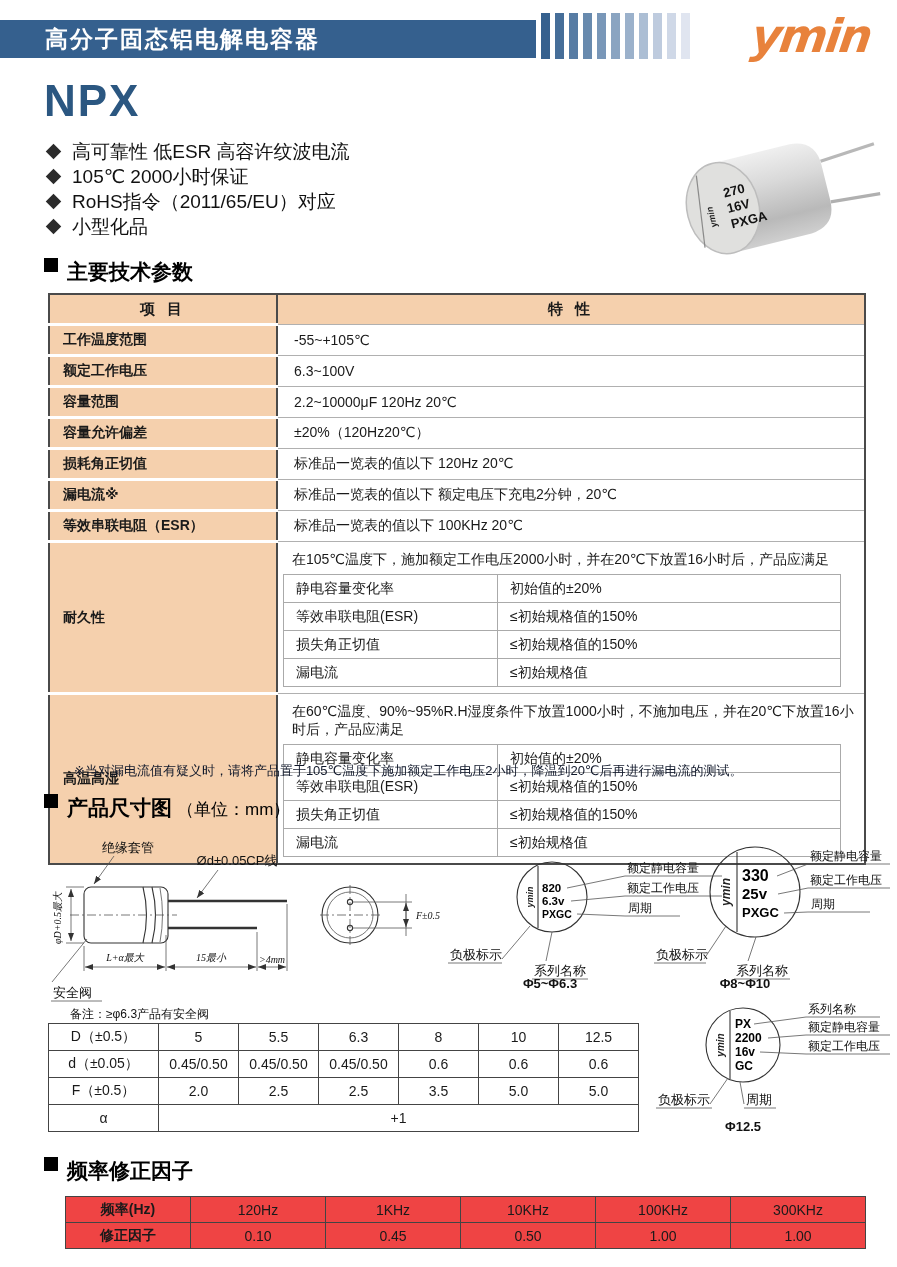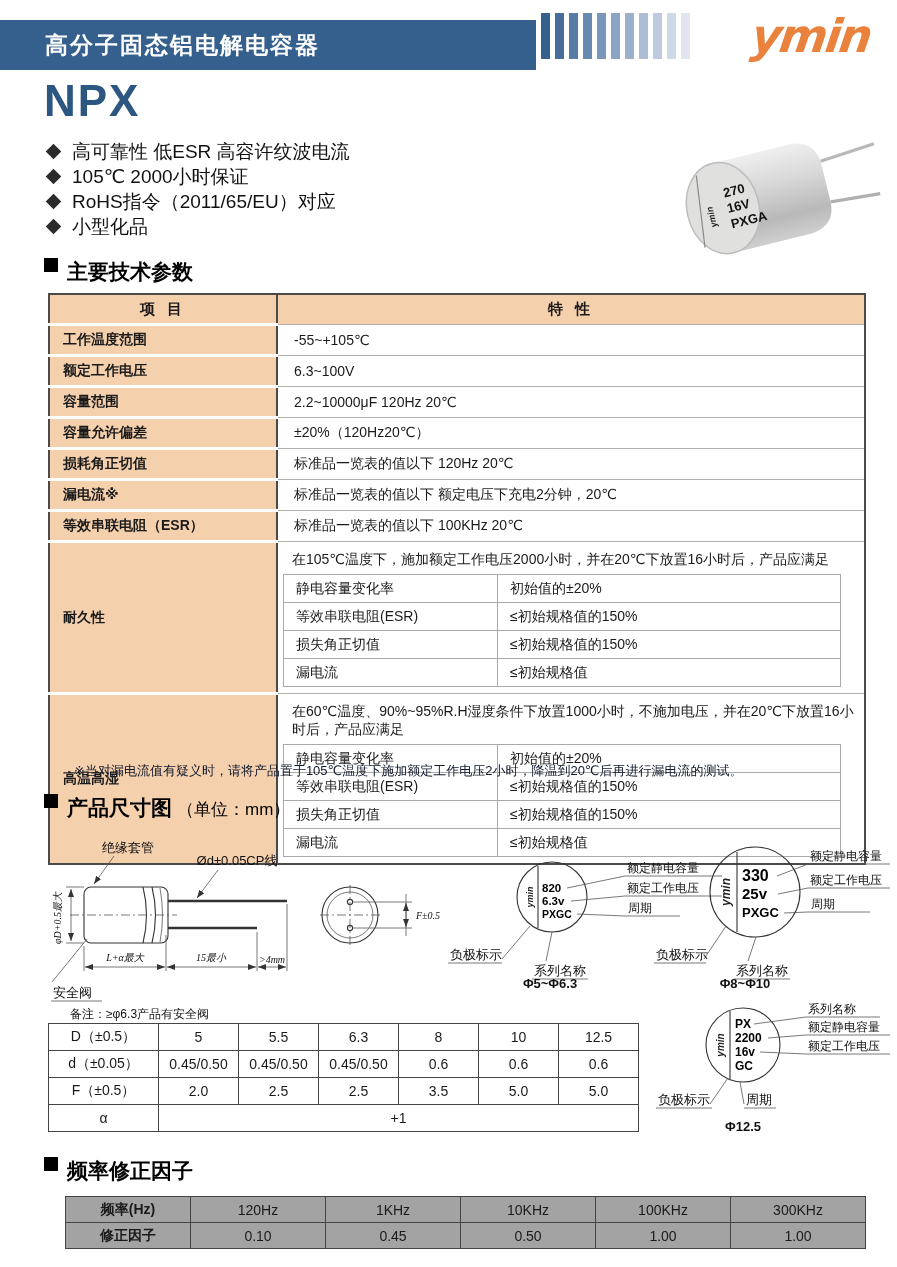--- a/index.html
+++ b/index.html
@@ -1,20 +1,20 @@
 <!DOCTYPE html>
 <html><head>
 <meta charset="utf-8">
 <style>
   html,body{margin:0;padding:0;background:#fff;}
   #page{position:relative;width:897px;height:1267px;background:#fff;overflow:hidden;
         font-family:"Liberation Sans","DejaVu Sans",sans-serif;color:#1a1a1a;}
 
   
-  .topbar{position:absolute;left:0;top:20px;width:536px;height:50px;background:#35608E;
+  .topbar{position:absolute;left:0;top:20px;width:536px;height:38px;background:#35608E;
           display:flex;align-items:center;}
   .topbar-title{color:#fff;font-size:23px;font-weight:bold;padding-left:45px;letter-spacing:2px;}
   .stripes{position:absolute;left:541px;top:13px;height:46px;display:flex;}
   .stripe{width:9px;height:100%;margin-right:5px;}
   .s1{background:#35608E}.s2{background:#466E99}.s3{background:#577CA4}.s4{background:#688AAE}
   .s5{background:#7997B8}.s6{background:#8AA4C1}.s7{background:#9BB1CB}.s8{background:#ACBED4}
   .s9{background:#BECBDE}.s10{background:#CFD8E7}.s11{background:#E0E5F0}
   .brandlogo{position:absolute;left:752px;top:10px;width:140px;height:52px;line-height:52px;
          font-size:46px;font-weight:bold;font-style:italic;color:#E8823C;
          transform:skewX(-8deg);letter-spacing:-2px;font-family:"DejaVu Sans",sans-serif;}
@@ -62,21 +62,21 @@
   text.dimtx{font-size:10px;font-style:italic;font-family:"Liberation Serif",serif;fill:#111;}
   text.cap1{font-weight:bold;fill:#111;}
   text.sizelab{font-size:13px;font-weight:bold;fill:#111;}
   text.ylogo{font-weight:bold;font-style:italic;fill:#222;}
 
   
   .dim-table{position:absolute;left:48px;top:1023px;border-collapse:collapse;table-layout:fixed;
              font-size:14px;background:#fff;border:1.5px solid #444;}
   .dim-table td{border:1px solid #444;height:24px;text-align:center;}
   .freq-table{position:absolute;left:65px;top:1196px;border-collapse:collapse;table-layout:fixed;
-              font-size:14px;background:#a3a3a3;border:1.5px solid #444;}
+              font-size:14px;background:#ef4444;border:1.5px solid #444;}
   .freq-table td{border:1px solid #444;height:23px;text-align:center;}
   .freq-table td.fl{font-weight:bold;}
 </style>
 </head>
 <body>
 
 <div id="page">
 
   <div class="topbar">
     <span class="topbar-title">高分子固态铝电解电容器</span>

